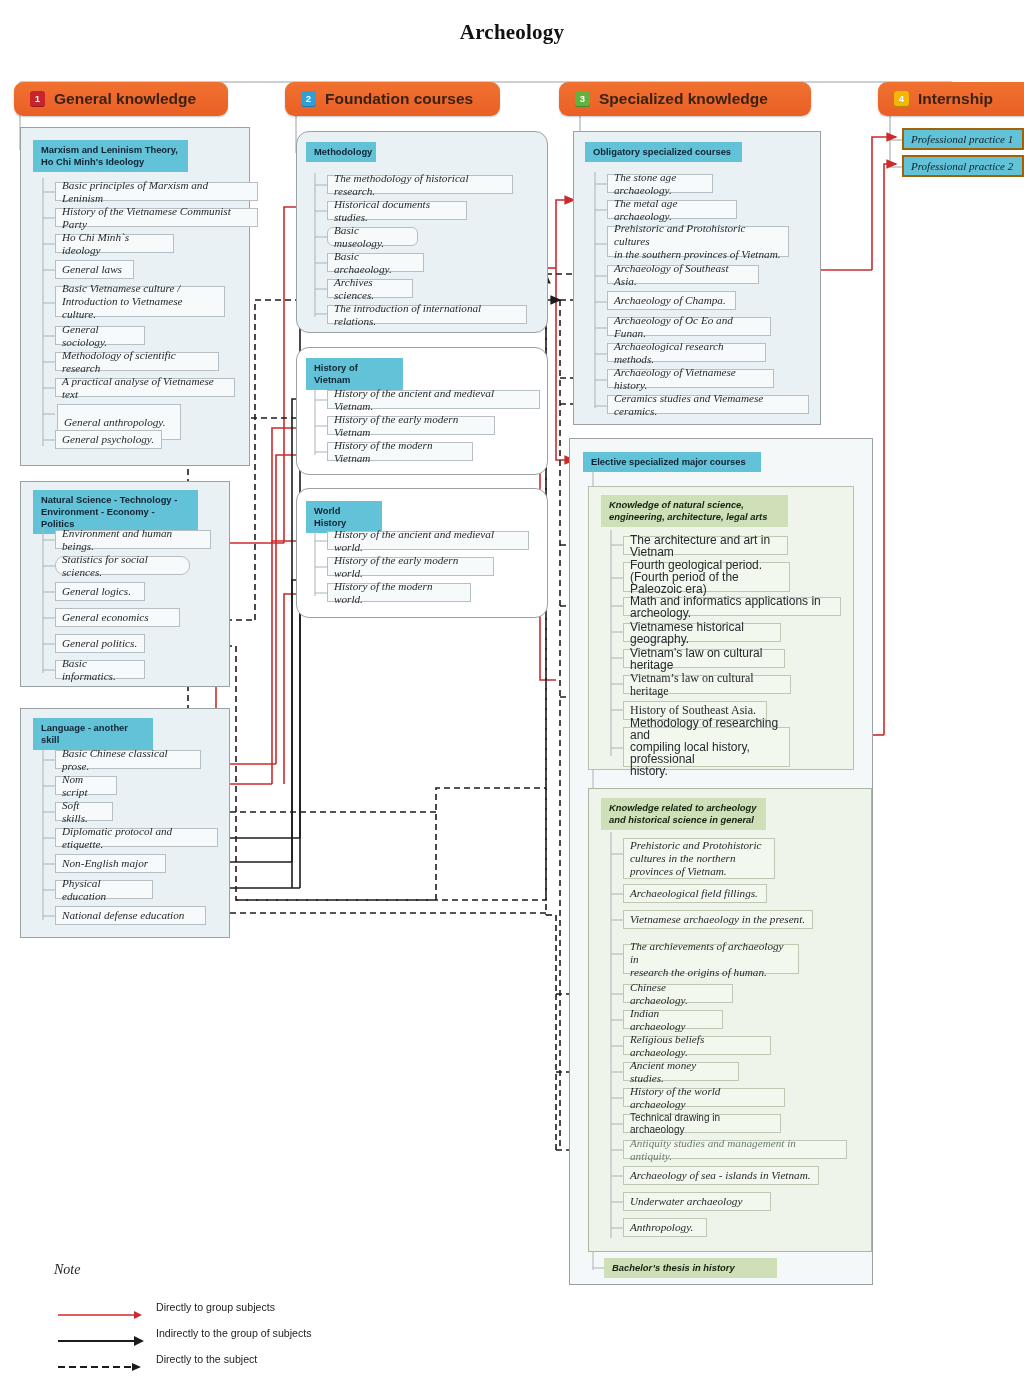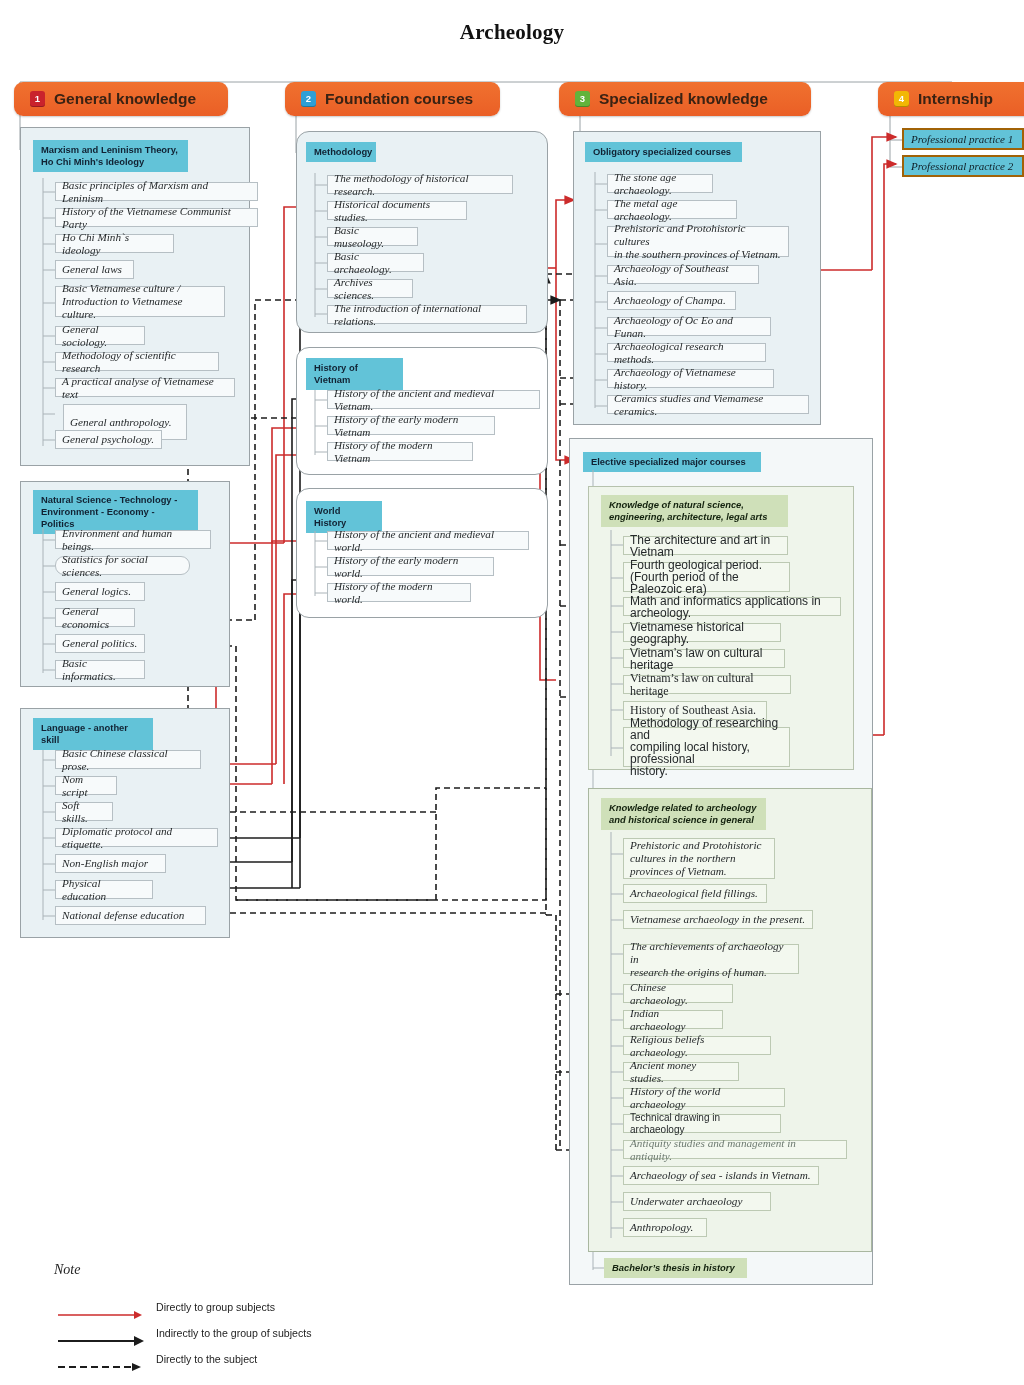--- a/index.html
+++ b/index.html
@@ -236,41 +236,41 @@
   </svg>
   <div class="leaf" style="left:55px;top:182px;width:203px;height:19px;">Basic principles of Marxism and Leninism</div>
   <div class="leaf" style="left:55px;top:208px;width:203px;height:19px;">History of the Vietnamese Communist Party</div>
   <div class="leaf" style="left:55px;top:234px;width:119px;height:19px;">Ho Chi Minh`s ideology</div>
   <div class="leaf" style="left:55px;top:260px;width:79px;height:19px;">General laws</div>
   <div class="leaf" style="left:55px;top:286px;width:170px;height:31px;">Basic Vietnamese culture /
 Introduction to Vietnamese culture.</div>
   <div class="leaf" style="left:55px;top:326px;width:90px;height:19px;">General sociology.</div>
   <div class="leaf" style="left:55px;top:352px;width:164px;height:19px;">Methodology of scientific research</div>
   <div class="leaf" style="left:55px;top:378px;width:180px;height:19px;">A practical analyse of Vietnamese text</div>
-  <div class="leaf" style="left:63px;top:404px;width:124px;height:36px;">General anthropology.</div>
+  <div class="leaf" style="left:57px;top:404px;width:124px;height:36px;">General anthropology.</div>
   <div class="leaf" style="left:55px;top:430px;width:107px;height:19px;">General psychology.</div>
 
   <div class="panel tint" style="left:20px;top:481px;width:208px;height:204px;"></div>
   <div class="chip" style="left:33px;top:490px;width:165px;">Natural Science - Technology -
 Environment - Economy - Politics</div>
   <svg class="abs" style="left:42px;top:528px;width:14px;height:150px;">
     <path d="M1,0 L1,145" stroke="#aab3b8" stroke-width="1" fill="none"></path>
     <g stroke="#aab3b8" stroke-width="1">
       <path d="M1,12 L13,12"></path>
         <path d="M1,38 L13,38"></path>
         <path d="M1,64 L13,64"></path>
       <path d="M1,90 L13,90"></path>
         <path d="M1,116 L13,116"></path>
         <path d="M1,142 L13,142"></path>
     </g>
   </svg>
   <div class="leaf" style="left:55px;top:530px;width:156px;height:19px;">Environment and human beings.</div>
   <div class="leaf" style="left:55px;top:556px;width:135px;height:19px;border-radius:9px;">Statistics for social sciences.</div>
   <div class="leaf" style="left:55px;top:582px;width:90px;height:19px;">General logics.</div>
-  <div class="leaf" style="left:55px;top:608px;width:80px;height:19px;">General economics</div>
+  <div class="leaf" style="left:55px;top:608px;width:125px;height:19px;text-align:right;">General economics</div>
   <div class="leaf" style="left:55px;top:634px;width:90px;height:19px;">General politics.</div>
   <div class="leaf" style="left:55px;top:660px;width:90px;height:19px;">Basic informatics.</div>
 
   <div class="panel tint" style="left:20px;top:708px;width:208px;height:228px;"></div>
   <div class="chip" style="left:33px;top:718px;width:120px;">Language - another skill</div>
   <svg class="abs" style="left:42px;top:750px;width:14px;height:175px;">
     <path d="M1,0 L1,170" stroke="#aab3b8" stroke-width="1" fill="none"></path>
     <g stroke="#aab3b8" stroke-width="1">
       <path d="M1,10 L13,10"></path>
         <path d="M1,36 L13,36"></path>
@@ -297,21 +297,21 @@
       <path d="M1,12 L13,12"></path>
         <path d="M1,38 L13,38"></path>
         <path d="M1,64 L13,64"></path>
       <path d="M1,90 L13,90"></path>
         <path d="M1,116 L13,116"></path>
         <path d="M1,141 L13,141"></path>
     </g>
   </svg>
   <div class="leaf" style="left:327px;top:175px;width:186px;height:19px;">The methodology of historical research.</div>
   <div class="leaf" style="left:327px;top:201px;width:140px;height:19px;">Historical documents studies.</div>
-  <div class="leaf" style="left:327px;top:227px;width:91px;height:19px;">Basic museology.</div>
+  <div class="leaf" style="left:327px;top:227px;width:91px;height:19px;border-radius:6px;">Basic museology.</div>
   <div class="leaf" style="left:327px;top:253px;width:97px;height:19px;">Basic archaeology.</div>
   <div class="leaf" style="left:327px;top:279px;width:86px;height:19px;">Archives sciences.</div>
   <div class="leaf" style="left:327px;top:305px;width:200px;height:19px;">The introduction of international relations.</div>
 
   <div class="panel round" style="left:296px;top:347px;width:250px;height:126px;"></div>
   <div class="chip" style="left:306px;top:358px;width:97px;">History of Vietnam</div>
   <svg class="abs" style="left:314px;top:390px;width:14px;height:70px;">
     <path d="M1,0 L1,65" stroke="#aab3b8" stroke-width="1" fill="none"></path>
     <g stroke="#aab3b8" stroke-width="1">
       <path d="M1,10 L13,10"></path>
@@ -436,21 +436,21 @@
   <div class="leaf g" style="left:623px;top:1010px;width:100px;height:19px;">Indian archaeology</div>
   <div class="leaf g" style="left:623px;top:1036px;width:148px;height:19px;">Religious beliefs archaeology.</div>
   <div class="leaf g" style="left:623px;top:1062px;width:116px;height:19px;">Ancient money studies.</div>
   <div class="leaf g" style="left:623px;top:1088px;width:162px;height:19px;">History of the world archaeology</div>
   <div class="leaf sans g" style="left:623px;top:1114px;width:158px;height:19px;font-size:10px;">Technical drawing in  archaeology</div>
   <div class="leaf g faint" style="left:623px;top:1140px;width:224px;height:19px;">Antiquity studies and management in antiquity.</div>
   <div class="leaf g" style="left:623px;top:1166px;width:196px;height:19px;">Archaeology of sea - islands in Vietnam.</div>
   <div class="leaf g" style="left:623px;top:1192px;width:148px;height:19px;">Underwater archaeology</div>
   <div class="leaf g" style="left:623px;top:1218px;width:84px;height:19px;">Anthropology.</div>
 
-  <div class="chip green" style="left:604px;top:1258px;width:143px;">Bachelor’s thesis in history</div>
+  <div class="chip green" style="left:604px;top:1258px;width:173px;">Bachelor’s thesis in history</div>
 
   <div class="chip tealbox" style="left:902px;top:128px;width:122px;">Professional practice 1</div>
   <div class="chip tealbox" style="left:902px;top:155px;width:122px;">Professional practice 2</div>
 
   <div id="noteTitle">Note</div>
 
   <div class="legrow" style="top:1308px;">
     <svg width="92" height="14">
       <path d="M2,7 L78,7" stroke="#cc2b2b" stroke-width="1.4" fill="none"></path>
       <path d="M78,3 L86,7 L78,11 z" fill="#cc2b2b"></path>

